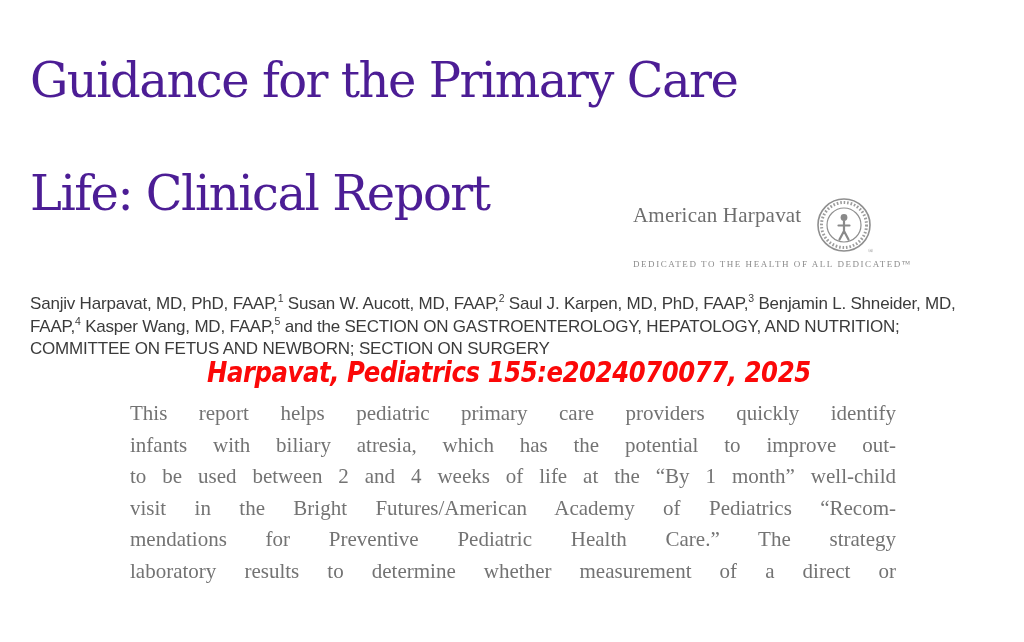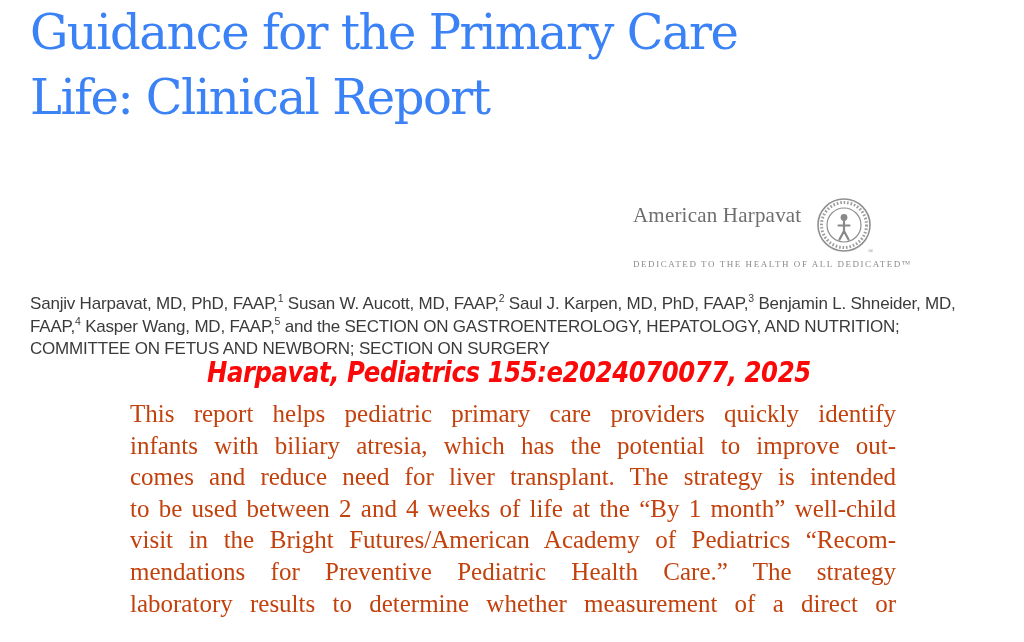--- a/index.html
+++ b/index.html
@@ -11,23 +11,24 @@
     font-family: "Liberation Serif", serif;
   }
   .page { position: absolute; inset: 0; }
 
   
   .title-block { position: absolute; left: 30px; top: 0px; width: 980px; }
   .title-line {
     font-family: "DejaVu Serif", serif;
     font-size: 48px;
     line-height: 64.5px;
-    color: #3b82f6;
+    color: #4c1d95;
     letter-spacing: -1.5px;
     white-space: nowrap;
+    margin-top: 48px;
   }
 
   
   .logo-name {
     position: absolute; left: 633px; top: 203px;
     font-family: "Liberation Serif", serif;
     font-size: 21px; line-height: 24px;
     color: #6e6e6e;
     letter-spacing: 0.2px;
   }
@@ -61,23 +62,23 @@
     color: #fb0808;
     transform: scaleX(0.87);
     transform-origin: left top;
     white-space: nowrap;
   }
 
   
   .abstract { position: absolute; left: 130px; top: 398px; width: 766px; }
   .abstract-line {
     font-family: "Liberation Serif", serif;
-    font-size: 25px;
+    font-size: 21px;
     line-height: 31.6px;
-    color: #c2410c;
+    color: #737373;
     text-align: justify;
     text-align-last: justify;
   }
 </style>
 </head>
 <body>
 
 <div class="page">
 
   <div class="title-block">
@@ -100,20 +101,19 @@
   </div>
   <div class="logo-tagline">DEDICATED TO THE HEALTH OF ALL DEDICATED™</div>
 
   <div class="authors"><span>Sanjiv Harpavat, MD, PhD, FAAP,</span><sup>1</sup><span> Susan W. Aucott, MD, FAAP,</span><sup>2</sup><span> Saul J. Karpen, MD, PhD, FAAP,</span><sup>3</sup><span> Benjamin L. Shneider, MD, FAAP,</span><sup>4</sup><span> Kasper Wang, MD, FAAP,</span><sup>5</sup><span> and the SECTION ON GASTROENTEROLOGY, HEPATOLOGY, AND NUTRITION; COMMITTEE ON FETUS AND NEWBORN; SECTION ON SURGERY</span></div>
 
   <div class="citation">Harpavat, Pediatrics 155:e2024070077, 2025</div>
 
   <div class="abstract">
     <div class="abstract-line">This report helps pediatric primary care providers quickly identify</div>
     <div class="abstract-line">infants with biliary atresia, which has the potential to improve out-</div>
-    <div class="abstract-line">comes and reduce need for liver transplant. The strategy is intended</div>
     <div class="abstract-line">to be used between 2 and 4 weeks of life at the “By 1 month” well-child</div>
     <div class="abstract-line">visit in the Bright Futures/American Academy of Pediatrics “Recom-</div>
     <div class="abstract-line">mendations for Preventive Pediatric Health Care.” The strategy</div>
     <div class="abstract-line">laboratory results to determine whether measurement of a direct or</div>
   </div>
 
 </div>
 
 </body></html>

